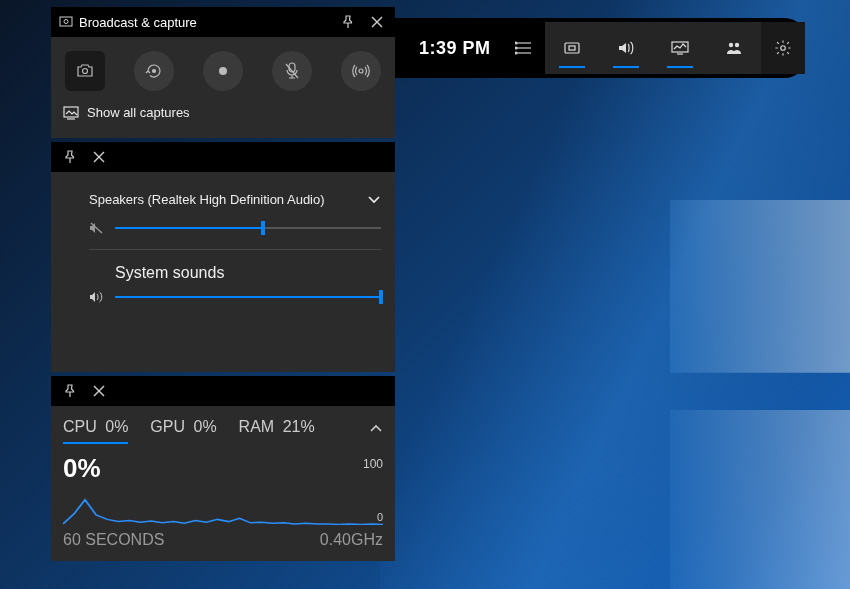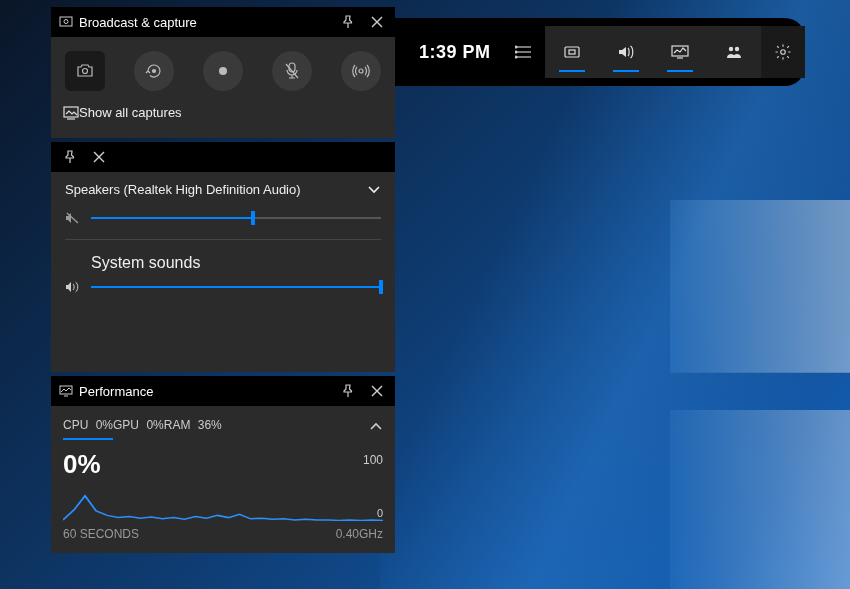--- a/index.html
+++ b/index.html
@@ -17,21 +17,21 @@
   position: absolute; right: 0; top: 410px; width: 180px; height: 180px;
   background: linear-gradient(90deg, rgba(100,180,255,0.1), rgba(255,255,255,0.35));
 }
 .beam {
   position:absolute; left:380px; top:0; width:500px; height:589px;
   background: linear-gradient(115deg, rgba(30,120,220,0) 30%, rgba(50,140,230,0.35) 55%, rgba(30,120,220,0) 80%);
 }
 
 
 .topbar {
-  position: absolute; left: 363px; top: 18px; height: 68px;
+  position: absolute; left: 363px; top: 18px; height: 60px;
   display: flex; align-items: center; background: #000; border-radius: 20px;
 }
 .topbar .xbox { width: 42px; display:flex; justify-content:center; color:#fff; }
 .topbar .clock { color:#fff; font-weight:600; font-size:18px; padding:0 14px; letter-spacing:0.5px; }
 .topbar .menu-icon { width:36px; display:flex; justify-content:center; color:#ccc; }
 .topbar .tabs { display:flex; height:52px; background:#252525; margin-left:4px; }
 .topbar .tab { width:54px; display:flex; align-items:center; justify-content:center; color:#ddd; position:relative; cursor:pointer; }
 .topbar .tab.active::after, .topbar .tab.on::after {
   content:""; position:absolute; bottom:6px; left:14px; right:14px; height:2px; background:#0084ff;
 }
@@ -48,46 +48,46 @@
 .panel-header .hicon { color:#ccc; cursor:pointer; padding:2px 4px; }
 .panel-body { padding:10px 12px 14px; }
 
 
 .capture-row { display:flex; gap:10px; justify-content:space-between; padding:4px 2px 10px; }
 .cap-btn {
   width:40px; height:40px; border-radius:50%; background:#3a3a3a;
   display:flex; align-items:center; justify-content:center; color:#bbb; cursor:pointer;
 }
 .cap-btn.camera { background:#1a1a1a; border-radius:6px; }
-.show-all { display:flex; align-items:center; color:#eee; cursor:pointer; padding:4px 0; }
-
-
-.audio-body { padding:10px 14px 18px; min-height:200px; }
+.show-all { display:flex; align-items:center; gap:8px; color:#eee; cursor:pointer; padding:4px 0; }
+
+
+.audio-body { padding:20px 14px 18px; min-height:200px;margin-left:24px; }
 .device-row { display:flex; justify-content:space-between; align-items:center; font-size:13px; color:#eee; margin-bottom:14px; }
 .slider-row { display:flex; align-items:center; gap:10px; margin-bottom:14px; }
 .slider-row .sicon { color:#999; width:16px; }
 .slider { flex:1; height:2px; background:#555; position:relative; }
 .slider .fill { height:2px; background:#0084ff; position:absolute; left:0; top:0; }
 .slider .thumb { width:4px; height:14px; background:#0084ff; position:absolute; top:-6px; }
 .divider { height:1px; background:#444; margin:8px 0 14px; }
 .sub-label { font-size:16px; color:#eee; margin-bottom:8px; margin-left:26px; }
 
 
 .perf-body { padding:8px 12px 12px; }
-.perf-tabs { display:flex; align-items:center; font-size:12px; color:#ccc; border-bottom:1px solid transparent; }
+.perf-tabs { display:flex; gap:22px; align-items:center; font-size:16px; color:#ccc; border-bottom:1px solid transparent; }
 .perf-tab { padding:4px 0 8px; cursor:pointer; position:relative; }
 .perf-tab.active::after { content:""; position:absolute; left:0; right:0; bottom:0; height:2px; background:#0084ff; }
 .perf-tab .val { margin-left:4px; }
 .perf-expand { margin-left:auto; color:#ccc; cursor:pointer; }
 .chart-area { position:relative; height:72px; margin-top:8px; }
 .current-val { font-size:26px; font-weight:700; color:#fff; position:absolute; left:0; top:0; }
 .axis-max { position:absolute; right:0; top:4px; font-size:12px; color:#ccc; }
 .axis-min { position:absolute; right:0; bottom:2px; font-size:11px; color:#ccc; }
 .chart-svg { position:absolute; left:0; right:0; bottom:0; height:56px; width:100%; }
-.perf-footer { display:flex; justify-content:space-between; font-size:12px; color:#999; margin-top:6px; }
+.perf-footer { display:flex; justify-content:space-between; font-size:16px; color:#999; margin-top:6px; }
 
 svg { display:block; }
 </style>
 </head>
 <body>
 
 <div class="beam"></div>
 <div class="window-light"></div>
 <div class="window-light2"></div>
 
@@ -263,30 +263,20 @@
         <div class="slider">
           <div class="fill" style="width:100%"></div>
           <div class="thumb" style="left:calc(100% - 2px)"></div>
         </div>
       </div>
     </div>
   </div>
 
   <div class="panel">
     <div class="panel-header">
-      <span class="title">
-        <span>
-          <svg width="14" height="12" viewBox="0 0 14 12" fill="none" stroke="#ccc" stroke-width="1">
-              <rect x="1" y="1" width="12" height="8"></rect>
-              <path d="M2 7l3-3 2 2 3-3 2 2"></path>
-              <line x1="5" y1="11" x2="9" y2="11"></line>
-            </svg>
-        </span>
-        <span>Performance</span>
-      </span>
       <span class="hicon">
         <svg width="14" height="14" viewBox="0 0 14 14" fill="none" stroke="#ccc" stroke-width="1.2">
             <path d="M5 1h4l-.5 4 2 2v1H3V7l2-2L5 1zM7 8v5"></path>
           </svg>
       </span>
       <span class="hicon">
         <svg width="12" height="12" viewBox="0 0 12 12" stroke="#ccc" stroke-width="1.4">
             <line x1="1" y1="1" x2="11" y2="11"></line>
             <line x1="11" y1="1" x2="1" y2="11"></line>
           </svg>
@@ -297,21 +287,21 @@
         <div class="perf-tab active">
           <span>CPU</span>
           <span class="val">0%</span>
         </div>
         <div class="perf-tab">
           <span>GPU</span>
           <span class="val">0%</span>
         </div>
         <div class="perf-tab">
           <span>RAM</span>
-          <span class="val">36%</span>
+          <span class="val">21%</span>
         </div>
         <div class="perf-expand">
           <svg width="14" height="10" viewBox="0 0 14 10" fill="none" stroke="#ccc" stroke-width="1.6">
               <path d="M2 7l5-5 5 5"></path>
             </svg>
         </div>
       </div>
       <div class="chart-area">
         <div class="current-val">0%</div>
         <div class="axis-max">100</div>

